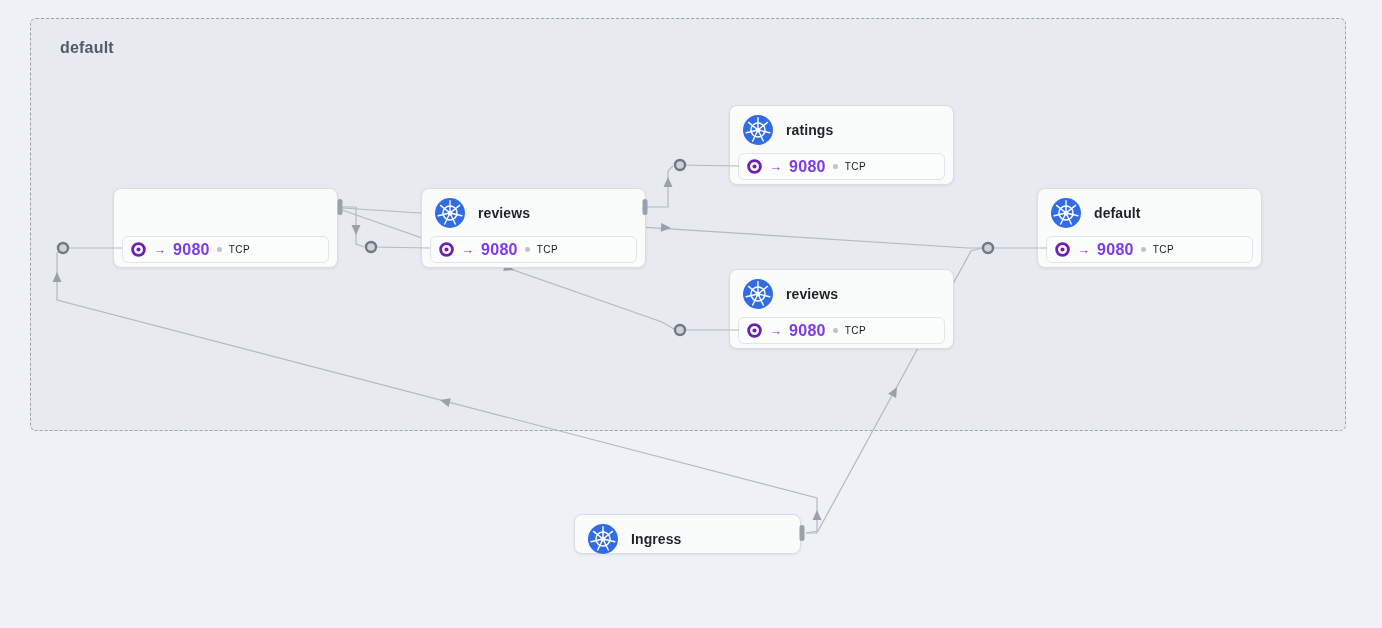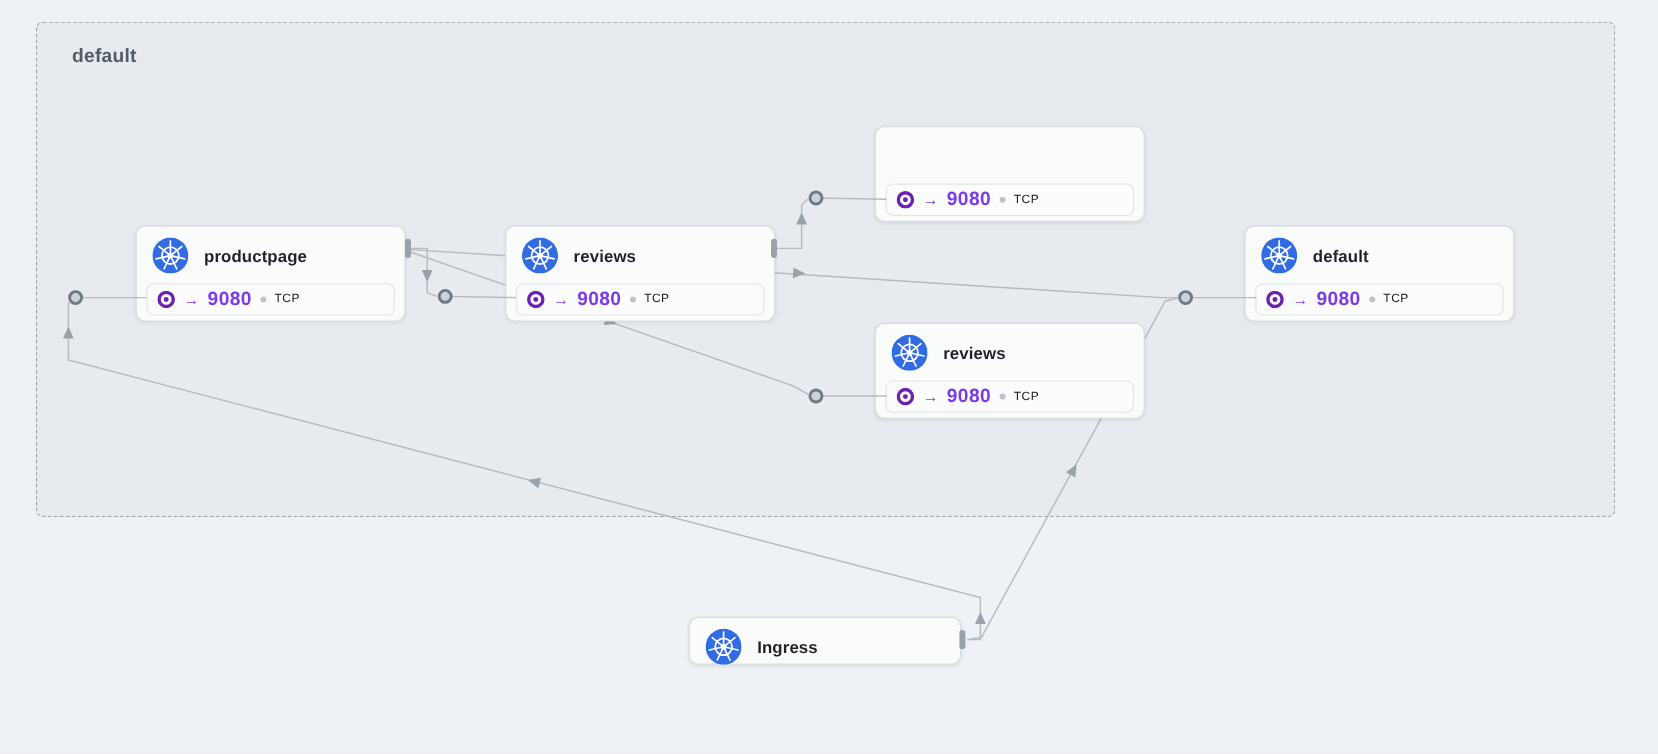--- a/index.html
+++ b/index.html
@@ -84,37 +84,20 @@
       </g>
     <g class="arrowhead" transform="translate(514,270) rotate(19.4)">
         <path d="M0 0 L-10 -4.5 L-10 4.5 Z"></path>
       </g>
     <g class="arrowhead" transform="translate(668,177) rotate(-90)">
         <path d="M0 0 L-10 -4.5 L-10 4.5 Z"></path>
       </g>
   </svg>
 
   <div class="node-card" style="left:113px;top:188px">
-    <div class="node-header">
-      <svg class="k8s-icon" viewBox="0 0 30 30">
-        <circle cx="15" cy="15" r="15" fill="#326ce5"></circle>
-        <g stroke="#fff" stroke-width="1.4" stroke-linecap="round">
-          <line x1="15" y1="15" x2="15" y2="2.8"></line>
-            <line x1="15" y1="15" x2="24.5" y2="7.4"></line>
-          <line x1="15" y1="15" x2="26.9" y2="17.7"></line>
-            <line x1="15" y1="15" x2="20.3" y2="26"></line>
-          <line x1="15" y1="15" x2="9.7" y2="26"></line>
-            <line x1="15" y1="15" x2="3.1" y2="17.7"></line>
-          <line x1="15" y1="15" x2="5.5" y2="7.4"></line>
-        </g>
-        <circle cx="15" cy="15" r="7" fill="none" stroke="#fff" stroke-width="1.5"></circle>
-        <circle cx="15" cy="15" r="2.4" fill="#fff"></circle>
-      </svg>
-      <span class="node-title">productpage</span>
-    </div>
     <div class="port-row">
       <svg class="port-icon" viewBox="0 0 16 16">
         <circle cx="8" cy="8" r="6.3" fill="none" stroke="#6d21b0" stroke-width="3"></circle>
         <circle cx="8" cy="8" r="2.2" fill="#6d21b0"></circle>
       </svg>
       <span class="port-arrow">→</span>
       <span class="port-number">9080</span>
       <span class="sep-dot"></span>
       <span class="port-protocol">TCP</span>
     </div>
@@ -144,20 +127,37 @@
         <circle cx="8" cy="8" r="2.2" fill="#6d21b0"></circle>
       </svg>
       <span class="port-arrow">→</span>
       <span class="port-number">9080</span>
       <span class="sep-dot"></span>
       <span class="port-protocol">TCP</span>
     </div>
   </div>
 
   <div class="node-card" style="left:729px;top:105px">
+    <div class="node-header">
+      <svg class="k8s-icon" viewBox="0 0 30 30">
+        <circle cx="15" cy="15" r="15" fill="#326ce5"></circle>
+        <g stroke="#fff" stroke-width="1.4" stroke-linecap="round">
+          <line x1="15" y1="15" x2="15" y2="2.8"></line>
+            <line x1="15" y1="15" x2="24.5" y2="7.4"></line>
+          <line x1="15" y1="15" x2="26.9" y2="17.7"></line>
+            <line x1="15" y1="15" x2="20.3" y2="26"></line>
+          <line x1="15" y1="15" x2="9.7" y2="26"></line>
+            <line x1="15" y1="15" x2="3.1" y2="17.7"></line>
+          <line x1="15" y1="15" x2="5.5" y2="7.4"></line>
+        </g>
+        <circle cx="15" cy="15" r="7" fill="none" stroke="#fff" stroke-width="1.5"></circle>
+        <circle cx="15" cy="15" r="2.4" fill="#fff"></circle>
+      </svg>
+      <span class="node-title">ratings</span>
+    </div>
     <div class="port-row">
       <svg class="port-icon" viewBox="0 0 16 16">
         <circle cx="8" cy="8" r="6.3" fill="none" stroke="#6d21b0" stroke-width="3"></circle>
         <circle cx="8" cy="8" r="2.2" fill="#6d21b0"></circle>
       </svg>
       <span class="port-arrow">→</span>
       <span class="port-number">9080</span>
       <span class="sep-dot"></span>
       <span class="port-protocol">TCP</span>
     </div>

